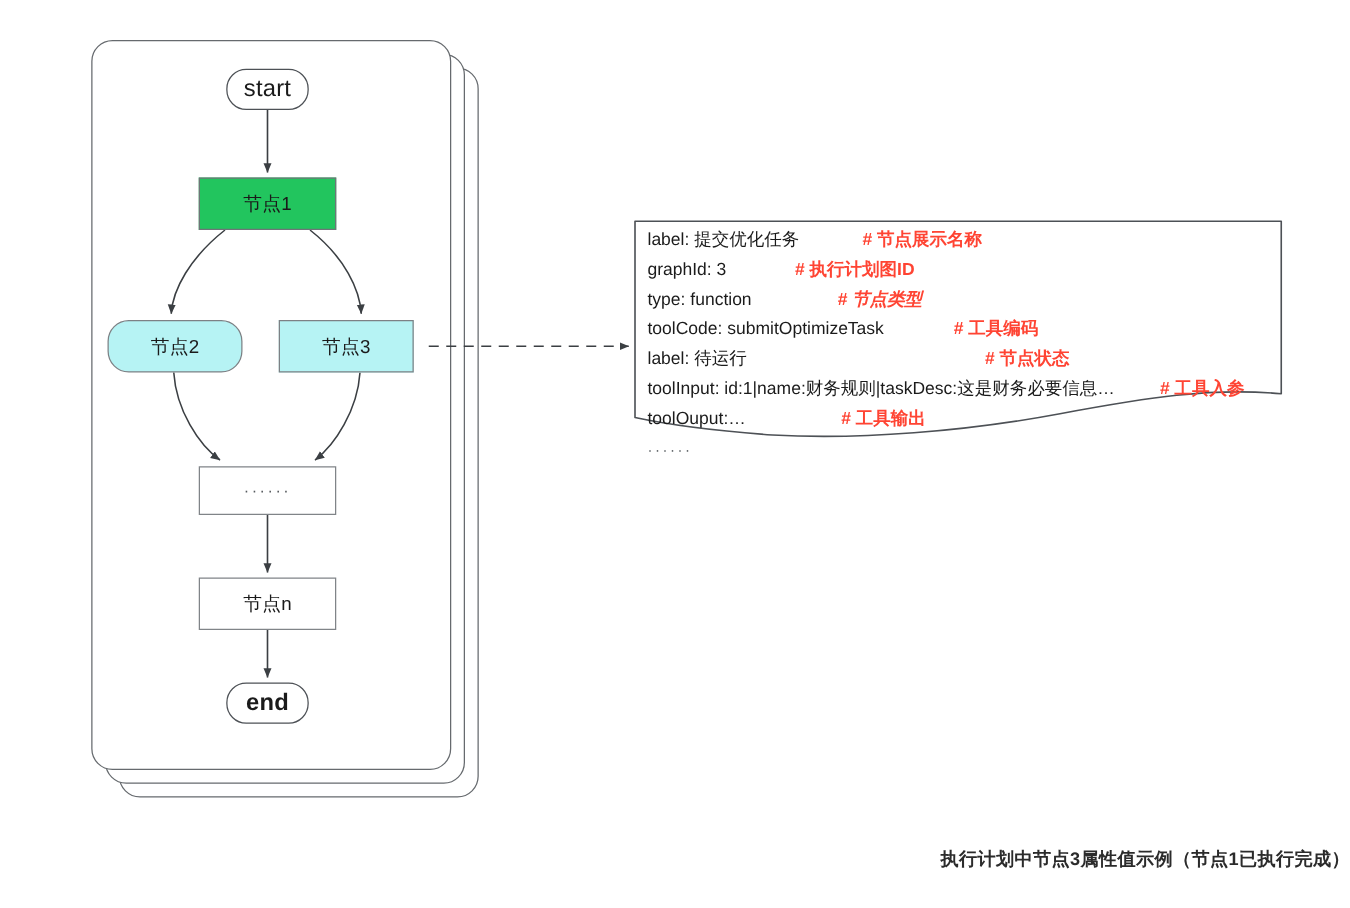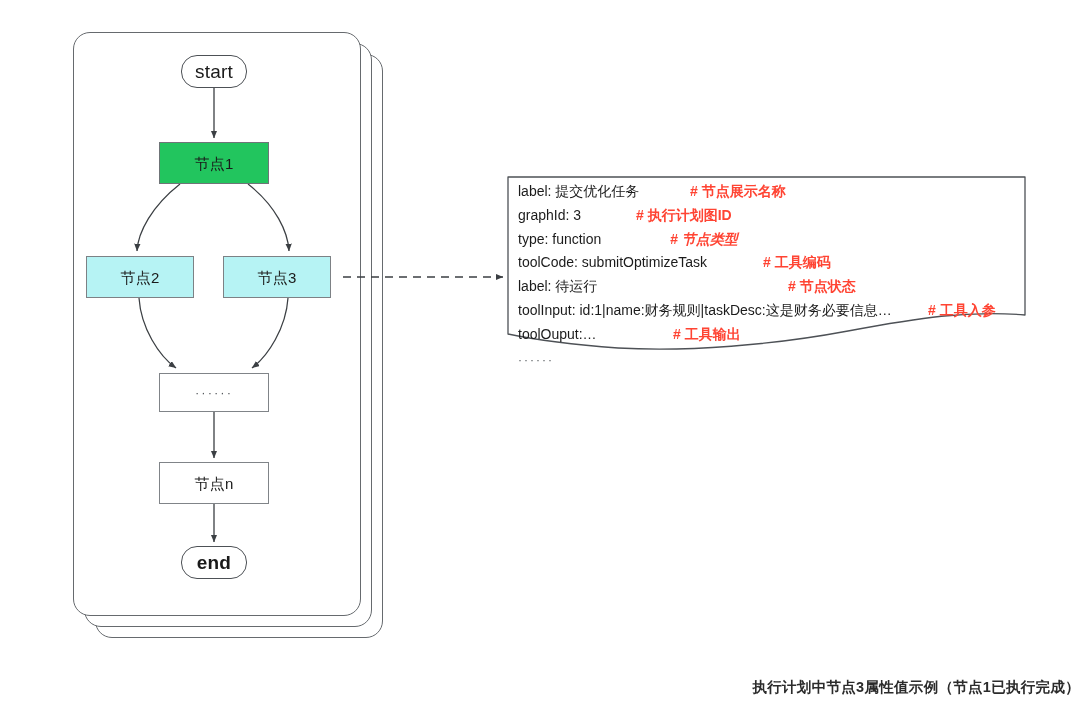--- a/index.html
+++ b/index.html
@@ -56,21 +56,21 @@
   }
   .node-rect {
     border: 1.3px solid #808488;
     background: #ffffff;
   }
   .node-rect.fill-strong { background: #22c55e; border-color: #6f7478; }
   .node-rect.fill-light  { background: #b6f3f4; border-color: #7d8185; }
 
   .n-start { left: 181px; top: 55px;  width: 66px;  height: 33px; }
   .n-1     { left: 159px; top: 142px; width: 110px; height: 42px; }
-  .n-2     { left: 86px;  top: 256px; width: 108px; height: 42px; }
+  .n-2     { left: 86px;  top: 256px; width: 108px; height: 42px; border-radius: 17px; }
   .n-3     { left: 223px; top: 256px; width: 108px; height: 42px; }
   .n-dots  { left: 159px; top: 373px; width: 110px; height: 39px; }
   .n-n     { left: 159px; top: 462px; width: 110px; height: 42px; }
   .n-end   { left: 181px; top: 546px; width: 66px;  height: 33px; font-weight: bold; }
 
   .dots-glyph {
     font-size: 13px;
     letter-spacing: 2px;
     color: #55595d;
   }

